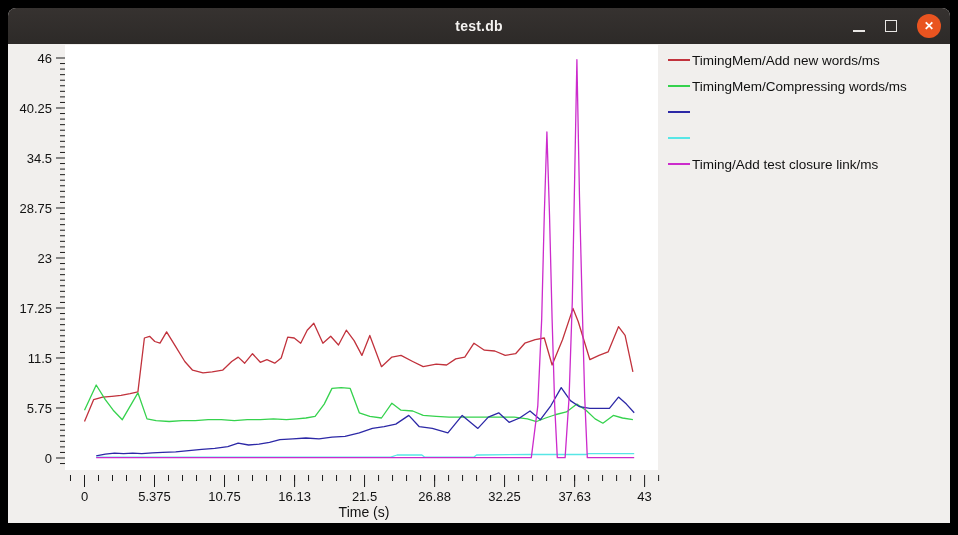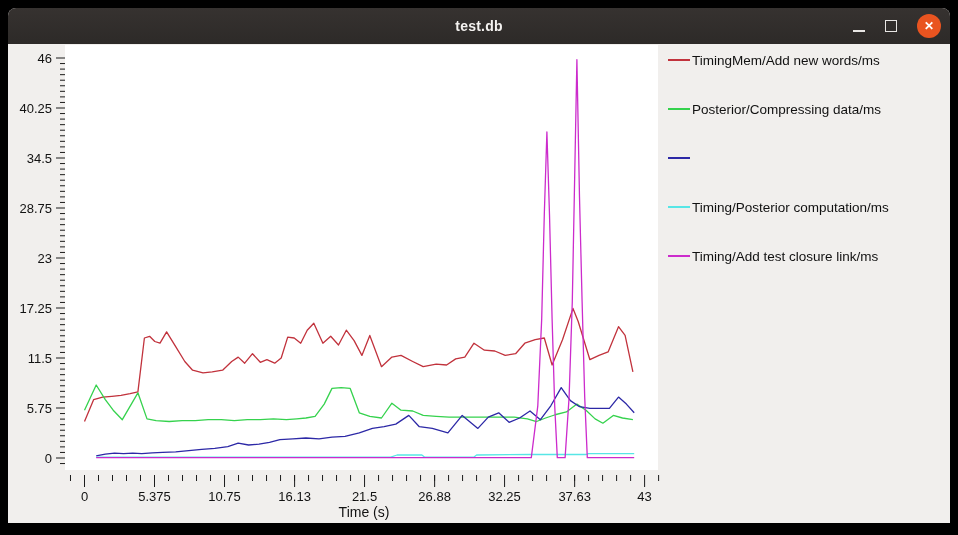--- a/index.html
+++ b/index.html
@@ -32,21 +32,21 @@
   }
   .ctl.close .x{color:#fff;font-size:12px;font-weight:bold;line-height:1;}
   .content{
     position:absolute;left:0;top:36px;width:942px;height:479px;background:#f1efed;
   }
   svg text{
     font-family:"Liberation Sans",sans-serif;
     fill:#121212;
   }
   .legend{
-    position:absolute;left:660px;top:3px;display:flex;flex-direction:column;gap:23px;
+    position:absolute;left:660px;top:3px;display:flex;flex-direction:column;
   }
   .legend-row{display:flex;align-items:center;height:26px;}
   .legend-swatch{display:inline-block;width:22px;height:2.5px;margin-right:2px;flex:0 0 22px;}
   .legend-label{font-size:13.5px;color:#111;white-space:nowrap;}
 </style>
 </head>
 <body>
 
 <div class="window">
   <div class="titlebar">
@@ -218,28 +218,27 @@
         </g>
       <text id="xaxis-title" x="356" y="473" text-anchor="middle" font-size="14">Time (s)</text>
     </svg>
     <div class="legend" id="legend">
         <div class="legend-row">
           <span class="legend-swatch" style="background: rgb(193, 50, 60);"></span>
           <span class="legend-label">TimingMem/Add new words/ms</span>
         </div>
         <div class="legend-row">
           <span class="legend-swatch" style="background: rgb(53, 210, 77);"></span>
-          <span class="legend-label">Posterior/Compressing data/ms</span>
+          <span class="legend-label">TimingMem/Compressing words/ms</span>
         </div>
         <div class="legend-row">
           <span class="legend-swatch" style="background: rgb(44, 40, 166);"></span>
         </div>
         <div class="legend-row">
           <span class="legend-swatch" style="background: rgb(87, 230, 230);"></span>
-          <span class="legend-label">Timing/Posterior computation/ms</span>
         </div>
         <div class="legend-row">
           <span class="legend-swatch" style="background: rgb(204, 43, 204);"></span>
           <span class="legend-label">Timing/Add test closure link/ms</span>
         </div>
       </div>
   </div>
 </div>
 
 </body></html>

